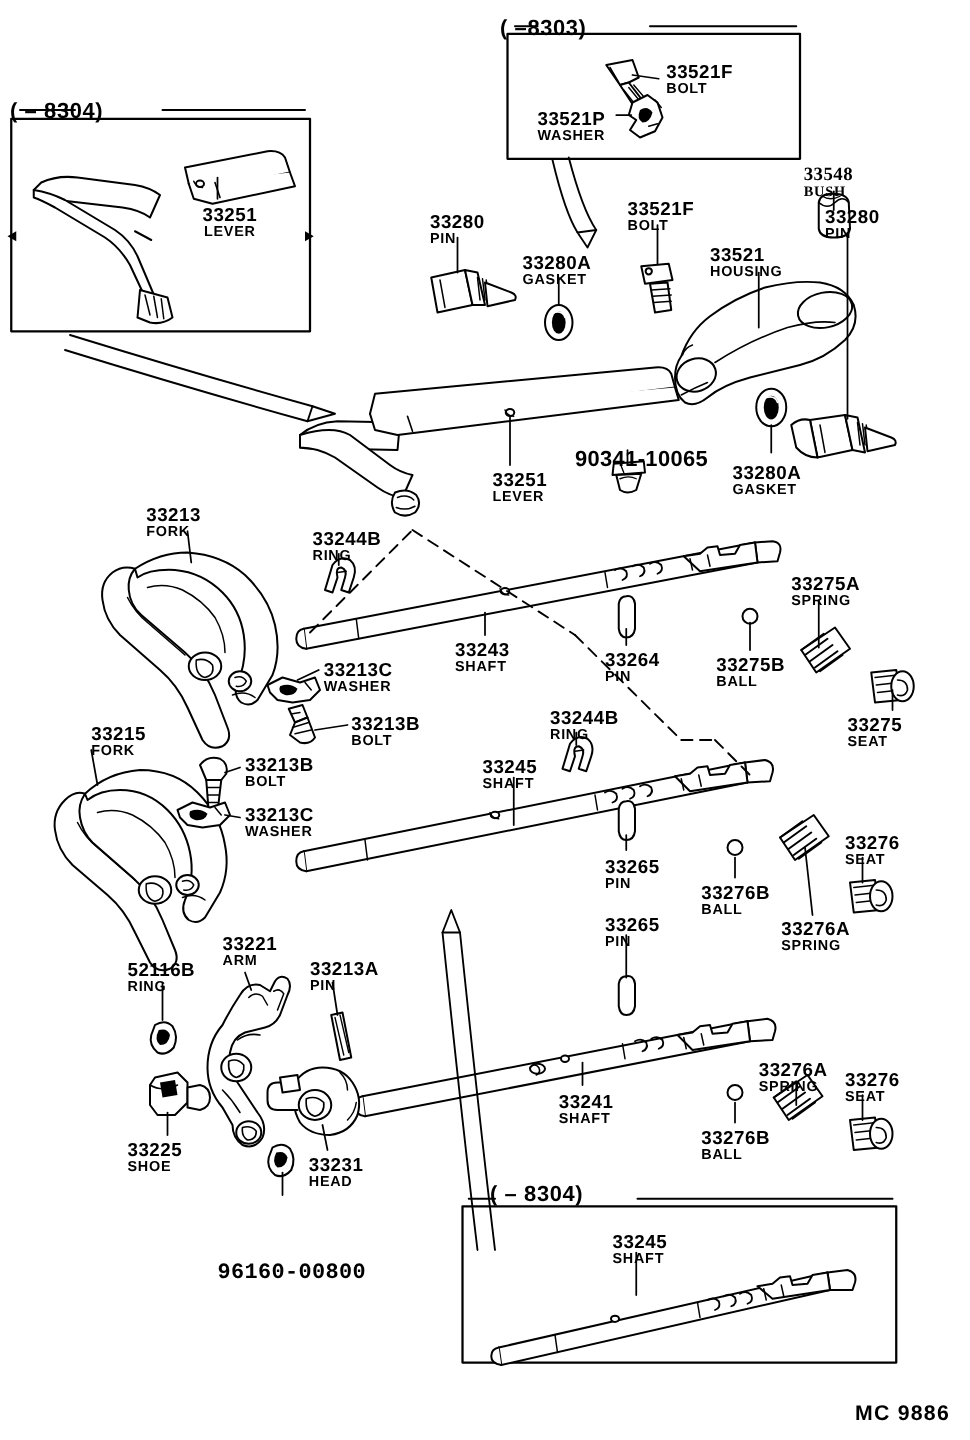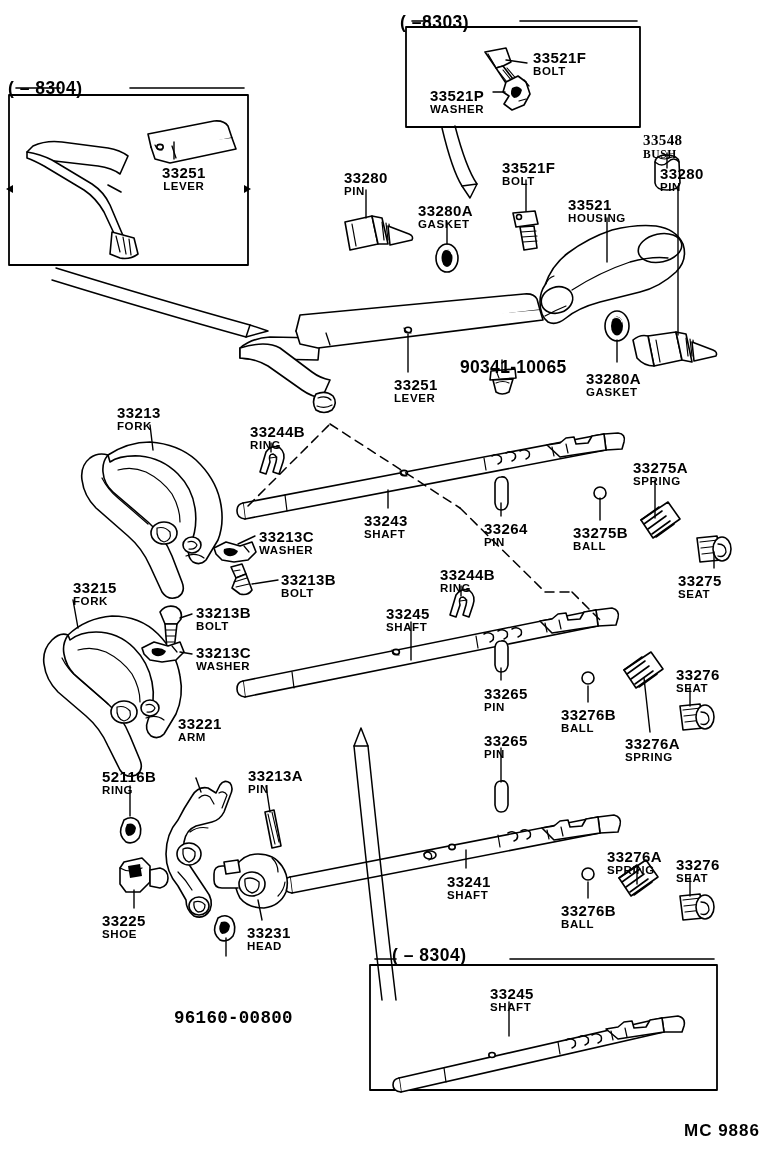--- a/index.html
+++ b/index.html
@@ -606,21 +606,21 @@
 </div>
 <div class="lbl l" style="left:676px;top:667px;">
   <span class="num">33276</span>
   <span class="sub">SEAT</span>
 </div>
 <div class="lbl l" style="left:484px;top:733px;">
   <span class="num">33265</span>
   <span class="sub">PIN</span>
 </div>
 
-<div class="lbl l" style="left:178px;top:716px;">
+<div class="lbl l" style="left:178px;top:748px;">
   <span class="num">33221</span>
   <span class="sub">ARM</span>
 </div>
 <div class="lbl l" style="left:248px;top:768px;">
   <span class="num">33213A</span>
   <span class="sub">PIN</span>
 </div>
 <div class="lbl l" style="left:102px;top:769px;">
   <span class="num">52116B</span>
   <span class="sub">RING</span>

